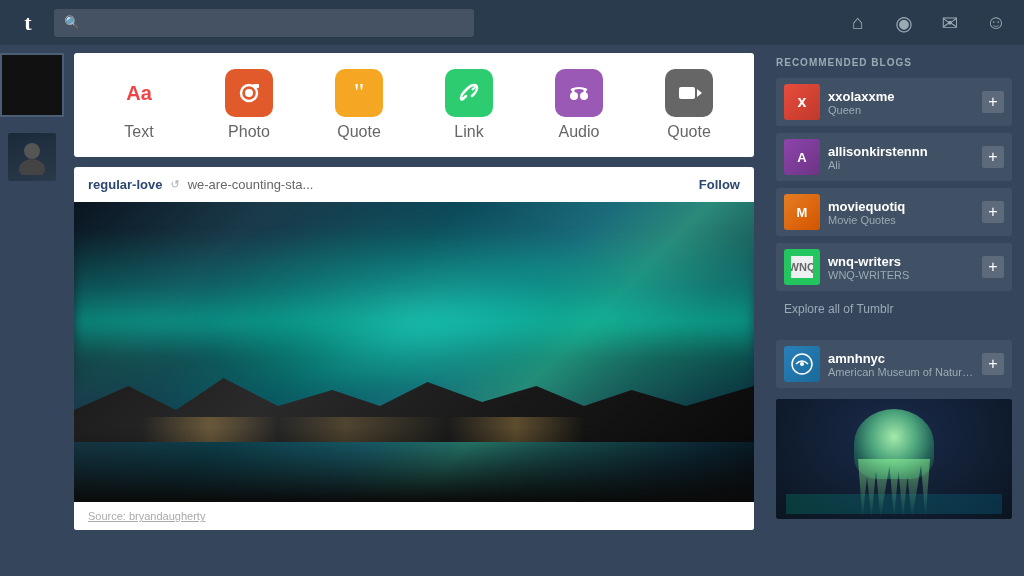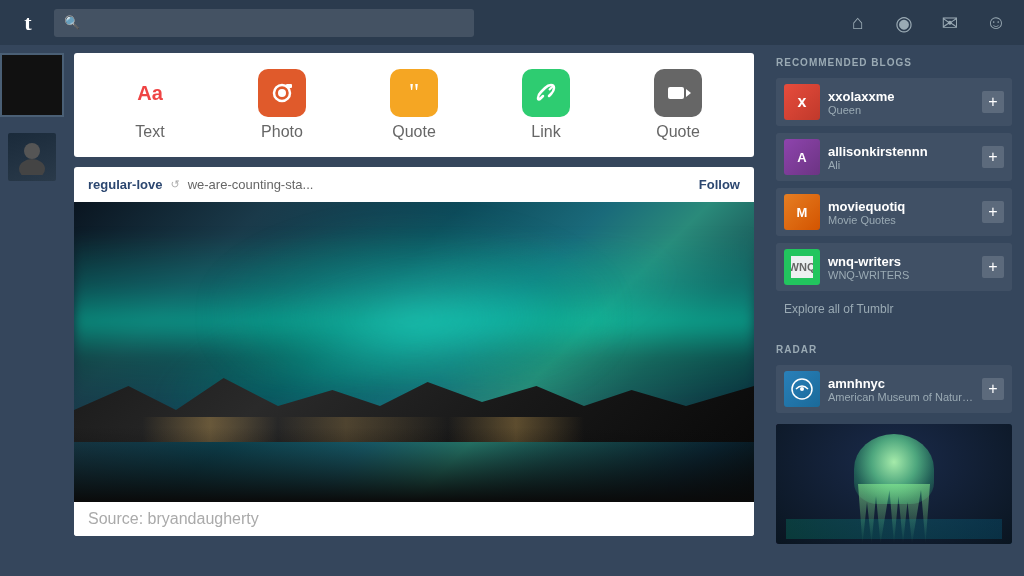--- a/index.html
+++ b/index.html
@@ -219,23 +219,24 @@
     .sky-bottom {
       position: absolute;
       bottom: 0;
       left: 0;
       right: 0;
       height: 25%;
       background: linear-gradient(180deg, transparent 0%, #0a0a0a 100%);
     }
     .feed-post-source {
       padding: 8px 14px;
-      font-size: 16px;
+      font-size: 11px;
       color: #aaa;
       background: #fff;
+      text-decoration: underline;
     }
 
     
     .right-sidebar {
       width: 260px;
       padding: 8px 12px;
       display: flex;
       flex-direction: column;
       gap: 4px;
     }
@@ -433,20 +434,32 @@
         <div class="post-type-icon icon-link">
           <svg width="26" height="26" viewBox="0 0 26 26">
             <path d="M10 16 L8 18 Q5 21 5 18 Q5 15 8 12 L12 8 Q15 5 18 5 Q21 5 21 8 Q21 11 18 14 L16 16" stroke="white" stroke-width="2.5" fill="none" stroke-linecap="round"></path>
             <path d="M16 10 L18 8 Q21 5 21 8" stroke="white" stroke-width="2" fill="none"></path>
           </svg>
         </div>
         <span class="post-type-label">Link</span>
       </div>
 
 
+      <div class="post-type">
+        <div class="post-type-icon icon-audio">
+          <svg width="26" height="26" viewBox="0 0 26 26">
+            <circle cx="8" cy="16" r="4" fill="white"></circle>
+            <circle cx="18" cy="16" r="4" fill="white"></circle>
+            <path d="M5 10 Q13 6 21 10" stroke="white" stroke-width="2" fill="none"></path>
+            <rect x="6" y="8" width="2.5" height="8" rx="1" fill="white"></rect>
+            <rect x="17.5" y="8" width="2.5" height="8" rx="1" fill="white"></rect>
+          </svg>
+        </div>
+        <span class="post-type-label">Audio</span>
+      </div>
 
       <div class="post-type">
         <div class="post-type-icon icon-video">
           <svg width="26" height="26" viewBox="0 0 26 26">
             <rect x="3" y="7" width="16" height="12" rx="2" fill="white"></rect>
             <polygon points="21,9 26,13 21,17" fill="white"></polygon>
           </svg>
         </div>
         <span class="post-type-label">Quote</span>
       </div>
@@ -514,21 +527,20 @@
       </div>
       <div class="blog-info">
         <div class="blog-name">wnq-writers</div>
         <div class="blog-tagline">WNQ-WRITERS</div>
       </div>
       <div class="follow-plus">+</div>
     </div>
 
     <div class="explore-link">Explore all of Tumblr</div>
 
-    <div class="section-title">RADAR</div>
 
     <div class="radar-blog">
       <div class="blog-avatar av-amnhr" style="width:36px;height:36px;border-radius:3px;display:flex;align-items:center;justify-content:center;">
         <svg width="24" height="24" viewBox="0 0 24 24">
           <circle cx="12" cy="12" r="10" fill="none" stroke="white" stroke-width="1.5"></circle>
           <path d="M6 12 Q12 6 18 12" stroke="white" stroke-width="1.5" fill="none"></path>
           <circle cx="12" cy="12" r="2" fill="white"></circle>
         </svg>
       </div>
       <div class="blog-info">

